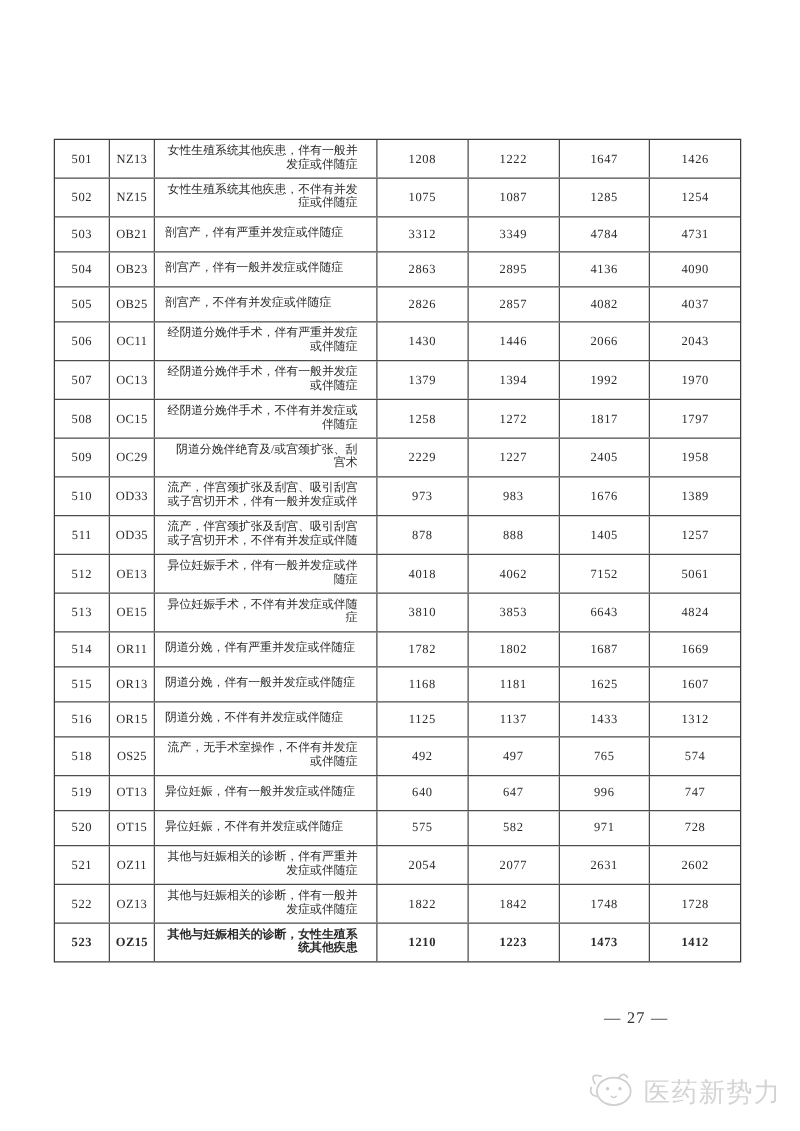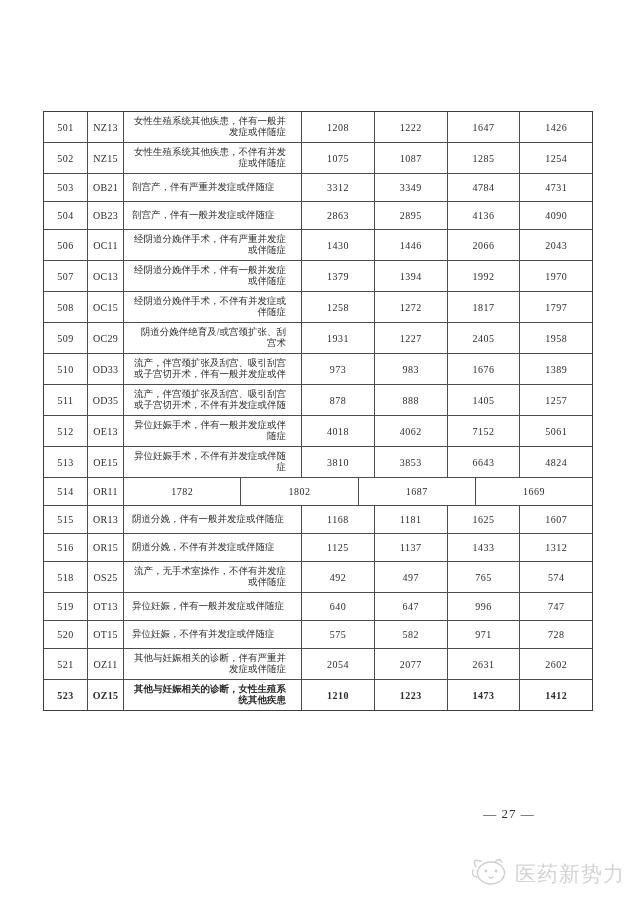--- a/index.html
+++ b/index.html
@@ -116,20 +116,29 @@
       </div>
       <div class="row">
         <div class="cell c-seq">504</div>
         <div class="cell c-code">OB23</div>
         <div class="cell c-desc">剖宫产，伴有一般并发症或伴随症</div>
         <div class="cell c-num">2863</div>
         <div class="cell c-num">2895</div>
         <div class="cell c-num">4136</div>
         <div class="cell c-num">4090</div>
       </div>
+      <div class="row">
+        <div class="cell c-seq">505</div>
+        <div class="cell c-code">OB25</div>
+        <div class="cell c-desc">剖宫产，不伴有并发症或伴随症</div>
+        <div class="cell c-num">2826</div>
+        <div class="cell c-num">2857</div>
+        <div class="cell c-num">4082</div>
+        <div class="cell c-num">4037</div>
+      </div>
       <div class="row tall">
         <div class="cell c-seq">506</div>
         <div class="cell c-code">OC11</div>
         <div class="cell c-desc">经阴道分娩伴手术，伴有严重并发症或伴随症</div>
         <div class="cell c-num">1430</div>
         <div class="cell c-num">1446</div>
         <div class="cell c-num">2066</div>
         <div class="cell c-num">2043</div>
       </div>
       <div class="row tall">
@@ -147,21 +156,21 @@
         <div class="cell c-desc">经阴道分娩伴手术，不伴有并发症或伴随症</div>
         <div class="cell c-num">1258</div>
         <div class="cell c-num">1272</div>
         <div class="cell c-num">1817</div>
         <div class="cell c-num">1797</div>
       </div>
       <div class="row tall">
         <div class="cell c-seq">509</div>
         <div class="cell c-code">OC29</div>
         <div class="cell c-desc">阴道分娩伴绝育及/或宫颈扩张、刮宫术</div>
-        <div class="cell c-num">1931</div>
+        <div class="cell c-num">2229</div>
         <div class="cell c-num">1227</div>
         <div class="cell c-num">2405</div>
         <div class="cell c-num">1958</div>
       </div>
       <div class="row tall">
         <div class="cell c-seq">510</div>
         <div class="cell c-code">OD33</div>
         <div class="cell c-desc">流产，伴宫颈扩张及刮宫、吸引刮宫或子宫切开术，伴有一般并发症或伴</div>
         <div class="cell c-num">973</div>
         <div class="cell c-num">983</div>
@@ -191,20 +200,21 @@
         <div class="cell c-code">OE15</div>
         <div class="cell c-desc">异位妊娠手术，不伴有并发症或伴随症</div>
         <div class="cell c-num">3810</div>
         <div class="cell c-num">3853</div>
         <div class="cell c-num">6643</div>
         <div class="cell c-num">4824</div>
       </div>
       <div class="row">
         <div class="cell c-seq">514</div>
         <div class="cell c-code">OR11</div>
+        <div class="cell c-desc">阴道分娩，伴有严重并发症或伴随症</div>
         <div class="cell c-num">1782</div>
         <div class="cell c-num">1802</div>
         <div class="cell c-num">1687</div>
         <div class="cell c-num">1669</div>
       </div>
       <div class="row">
         <div class="cell c-seq">515</div>
         <div class="cell c-code">OR13</div>
         <div class="cell c-desc">阴道分娩，伴有一般并发症或伴随症</div>
         <div class="cell c-num">1168</div>
@@ -249,20 +259,29 @@
         <div class="cell c-num">728</div>
       </div>
       <div class="row tall">
         <div class="cell c-seq">521</div>
         <div class="cell c-code">OZ11</div>
         <div class="cell c-desc">其他与妊娠相关的诊断，伴有严重并发症或伴随症</div>
         <div class="cell c-num">2054</div>
         <div class="cell c-num">2077</div>
         <div class="cell c-num">2631</div>
         <div class="cell c-num">2602</div>
+      </div>
+      <div class="row tall">
+        <div class="cell c-seq">522</div>
+        <div class="cell c-code">OZ13</div>
+        <div class="cell c-desc">其他与妊娠相关的诊断，伴有一般并发症或伴随症</div>
+        <div class="cell c-num">1822</div>
+        <div class="cell c-num">1842</div>
+        <div class="cell c-num">1748</div>
+        <div class="cell c-num">1728</div>
       </div>
       <div class="row tall">
         <div class="cell c-seq">523</div>
         <div class="cell c-code">OZ15</div>
         <div class="cell c-desc">其他与妊娠相关的诊断，女性生殖系统其他疾患</div>
         <div class="cell c-num">1210</div>
         <div class="cell c-num">1223</div>
         <div class="cell c-num">1473</div>
         <div class="cell c-num">1412</div>
       </div>

